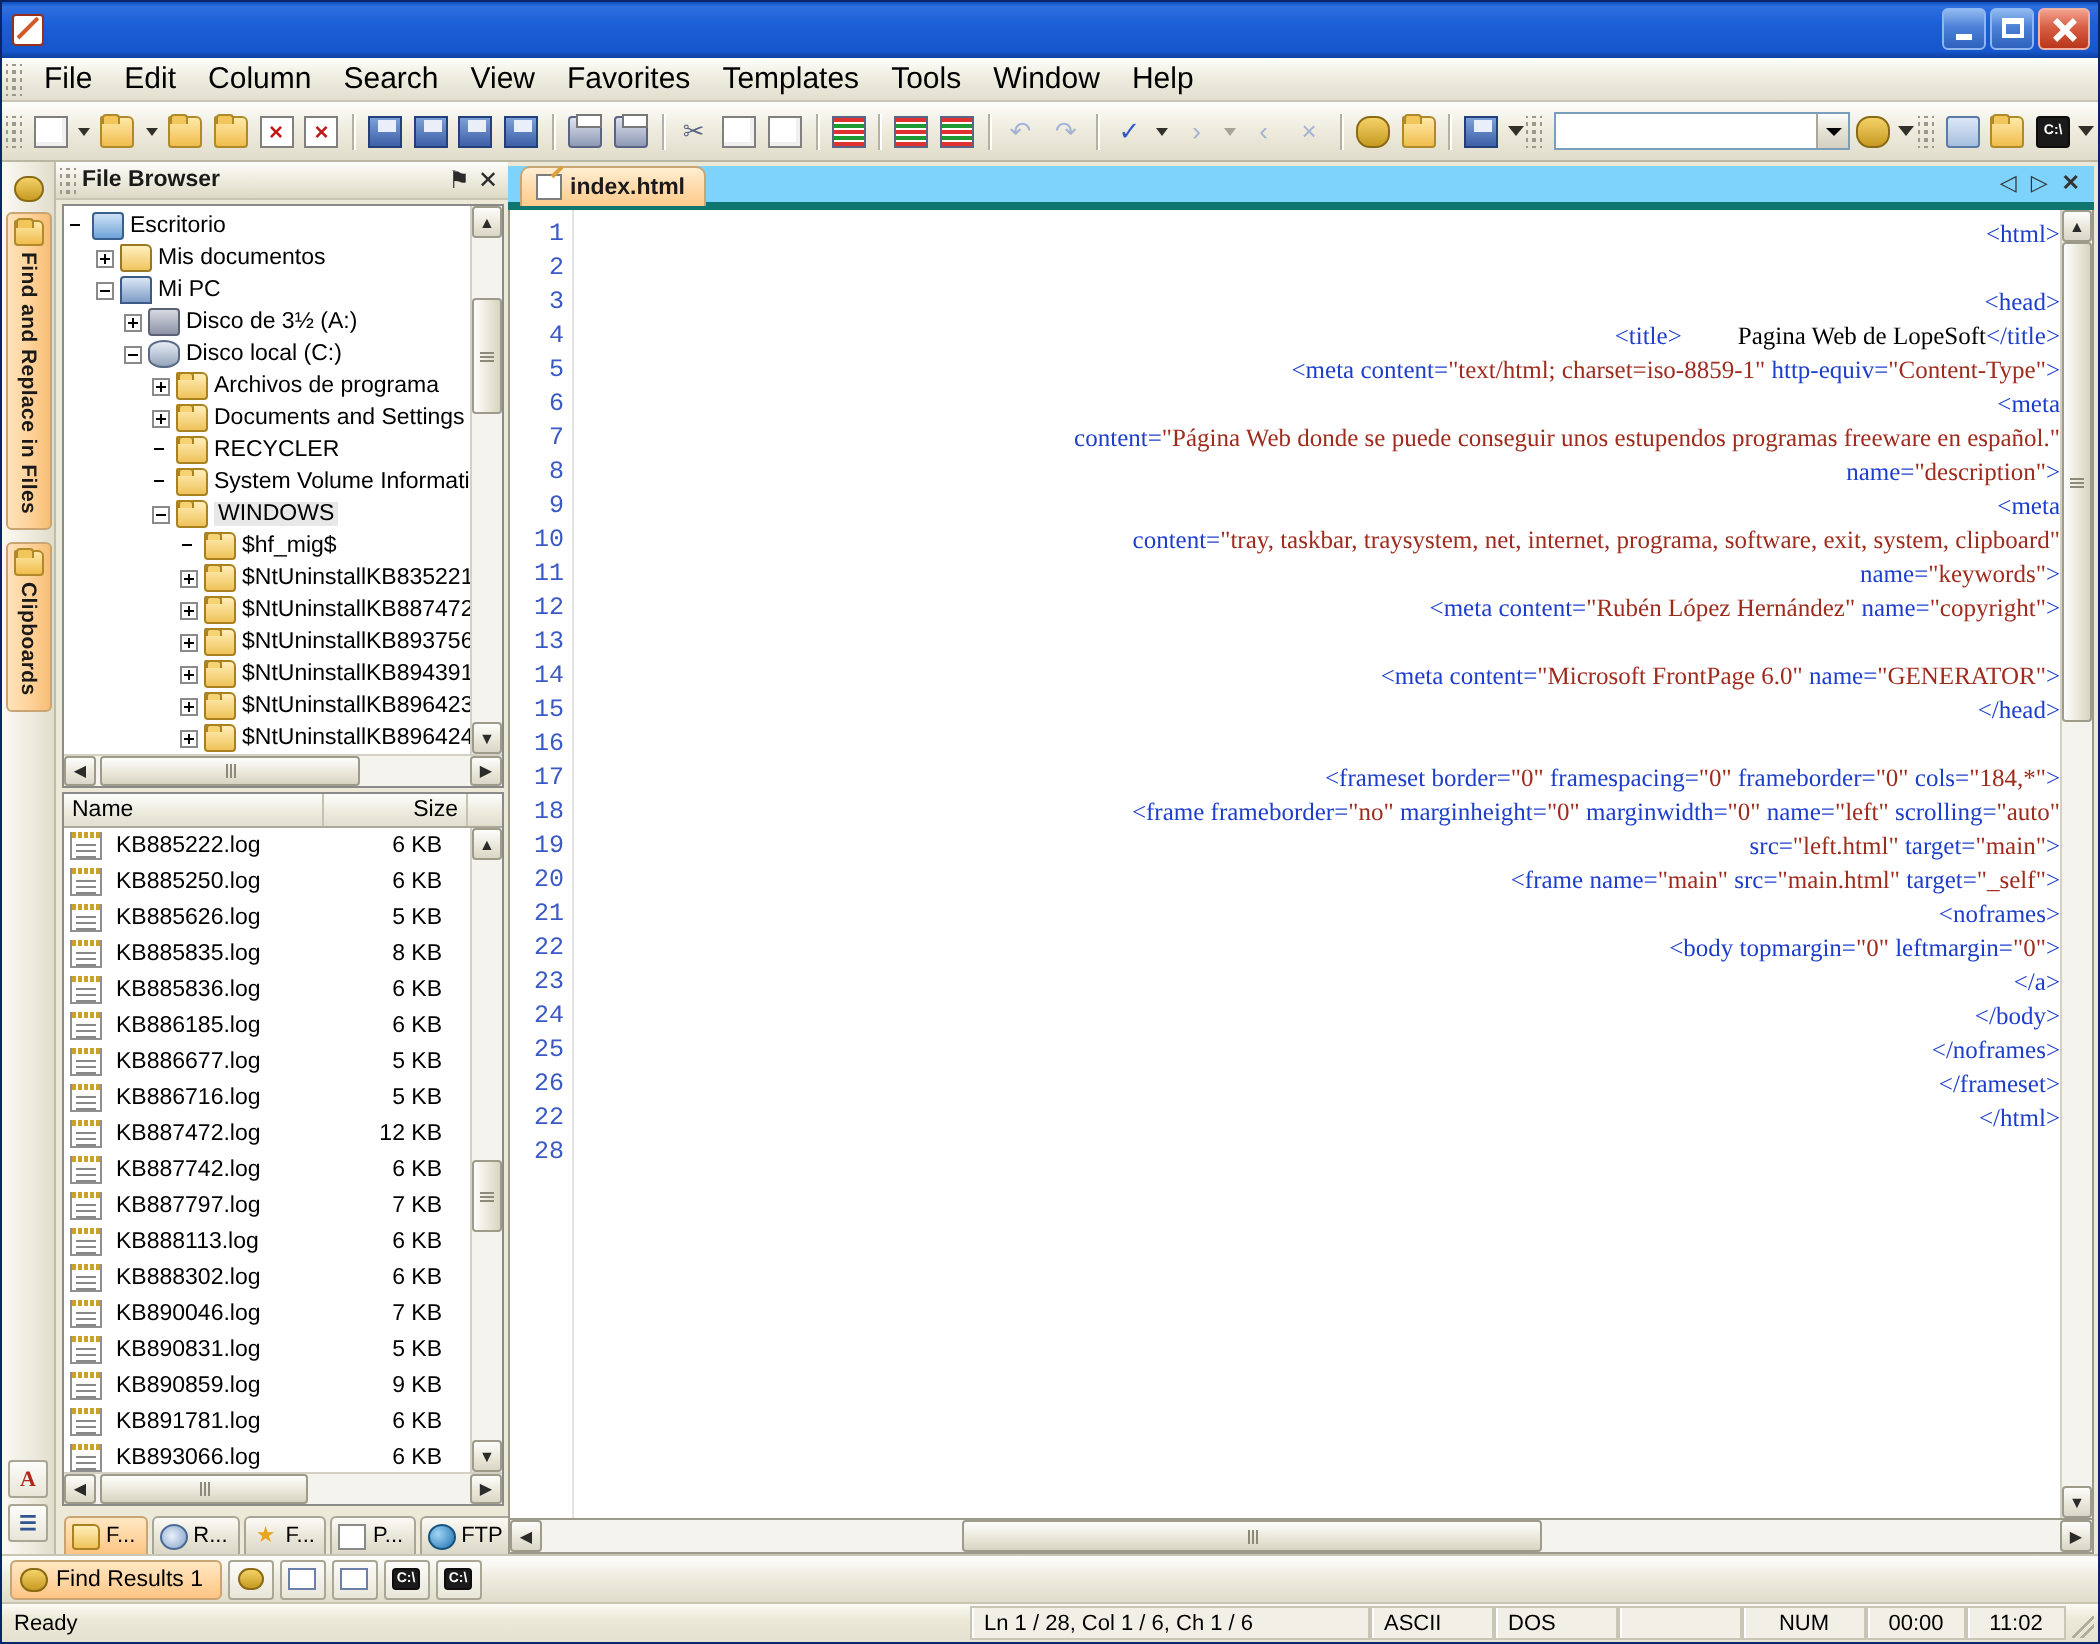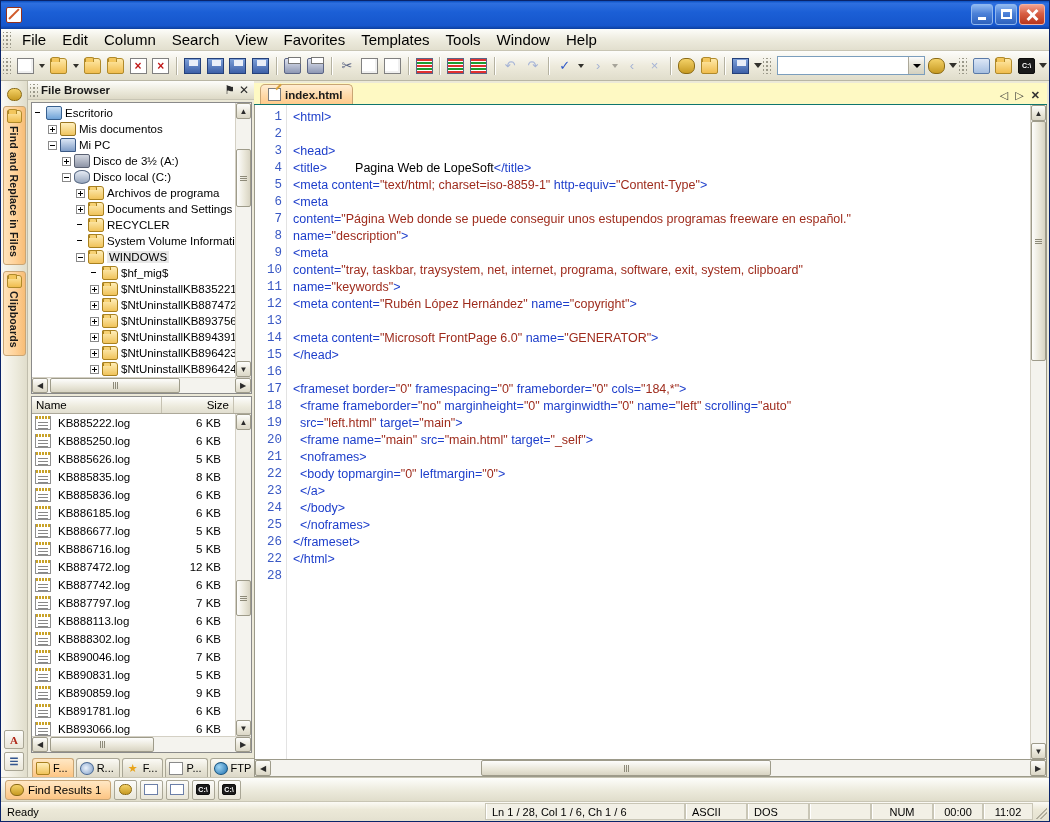--- a/index.html
+++ b/index.html
@@ -294,23 +294,23 @@
   .mini-fold { background: linear-gradient(180deg,#ffeeb9,#f0c35a); border:1px solid #a9811f; border-radius:1px 3px 2px 2px; }
   .mini-clock { background: radial-gradient(circle at 5px 5px,#eaf2fb,#7f9dc7); border:1px solid #4a6a95; border-radius:50%; }
   .mini-star { color:#e8a41c; font-size:11px; line-height:12px; text-align:center; }
   .mini-doc { background:#fff; border:1px solid #8a8a8a; }
   .mini-globe { background: radial-gradient(circle at 4px 4px,#9fd6f4,#1f6fae); border:1px solid #14527f; border-radius:50%; }
 
   
   .editor-area { flex: 1 1 auto; display: flex; flex-direction: column; min-width: 0; padding: 2px 2px 0 0; }
   .edtabs {
     height: 22px; flex: 0 0 22px;
-    display: flex; align-items: flex-end;
-    border-bottom: 1px solid #0f766e;
-    background: #fef9c3;
+    display: flex; 
+    border-bottom: 4px solid #0f766e;
+    background: #7dd3fc;
     padding-left: 6px;
   }
   .edtab {
     height: 20px; display: flex; align-items: center; gap: 4px;
     padding: 0 9px 0 7px;
     background: linear-gradient(180deg,#ffeed3,#ffd9a8 55%,#ffcb8c);
     border: 1px solid #c9a574; border-bottom: none;
     border-radius: 5px 5px 0 0;
     font-size: 11.5px; font-weight: bold; color: #1a1a1a;
     transform: skewX(-0deg);
@@ -325,22 +325,22 @@
     flex: 0 0 32px; background: #fff;
     text-align: right; padding: 4px 4px 0 0;
     font-family: "Liberation Mono", monospace; font-size: 12.5px;
     color: #3a59c4; user-select: none;
     border-right: 1px solid #e3e3e3;
   }
   .gutter div { height: 17px; line-height: 17px; }
   .code {
     flex: 1 1 auto; min-width: 0;
     padding: 4px 0 0 6px;
-    font-family: Liberation Sans, sans-serif; font-size: 12.5px;
-    white-space: pre; overflow: hidden;
+    font-family: Liberation Serif, serif; font-size: 12.5px;
+    white-space: pre; overflow: hidden; text-align: right;
   }
   .code div { height: 17px; line-height: 17px; }
   .tok-tag { color: #1d3ecb; }
   .tok-attr { color: #1d3ecb; }
   .tok-str { color: #9e2b1c; }
   .tok-txt { color: #000; padding-left: 28px; }
 
   .ed-hsb { height: 17px; flex: 0 0 17px; display: flex; background: #f0efe9; border: 1px solid #9c9a8a; border-top: none; }
 
   

